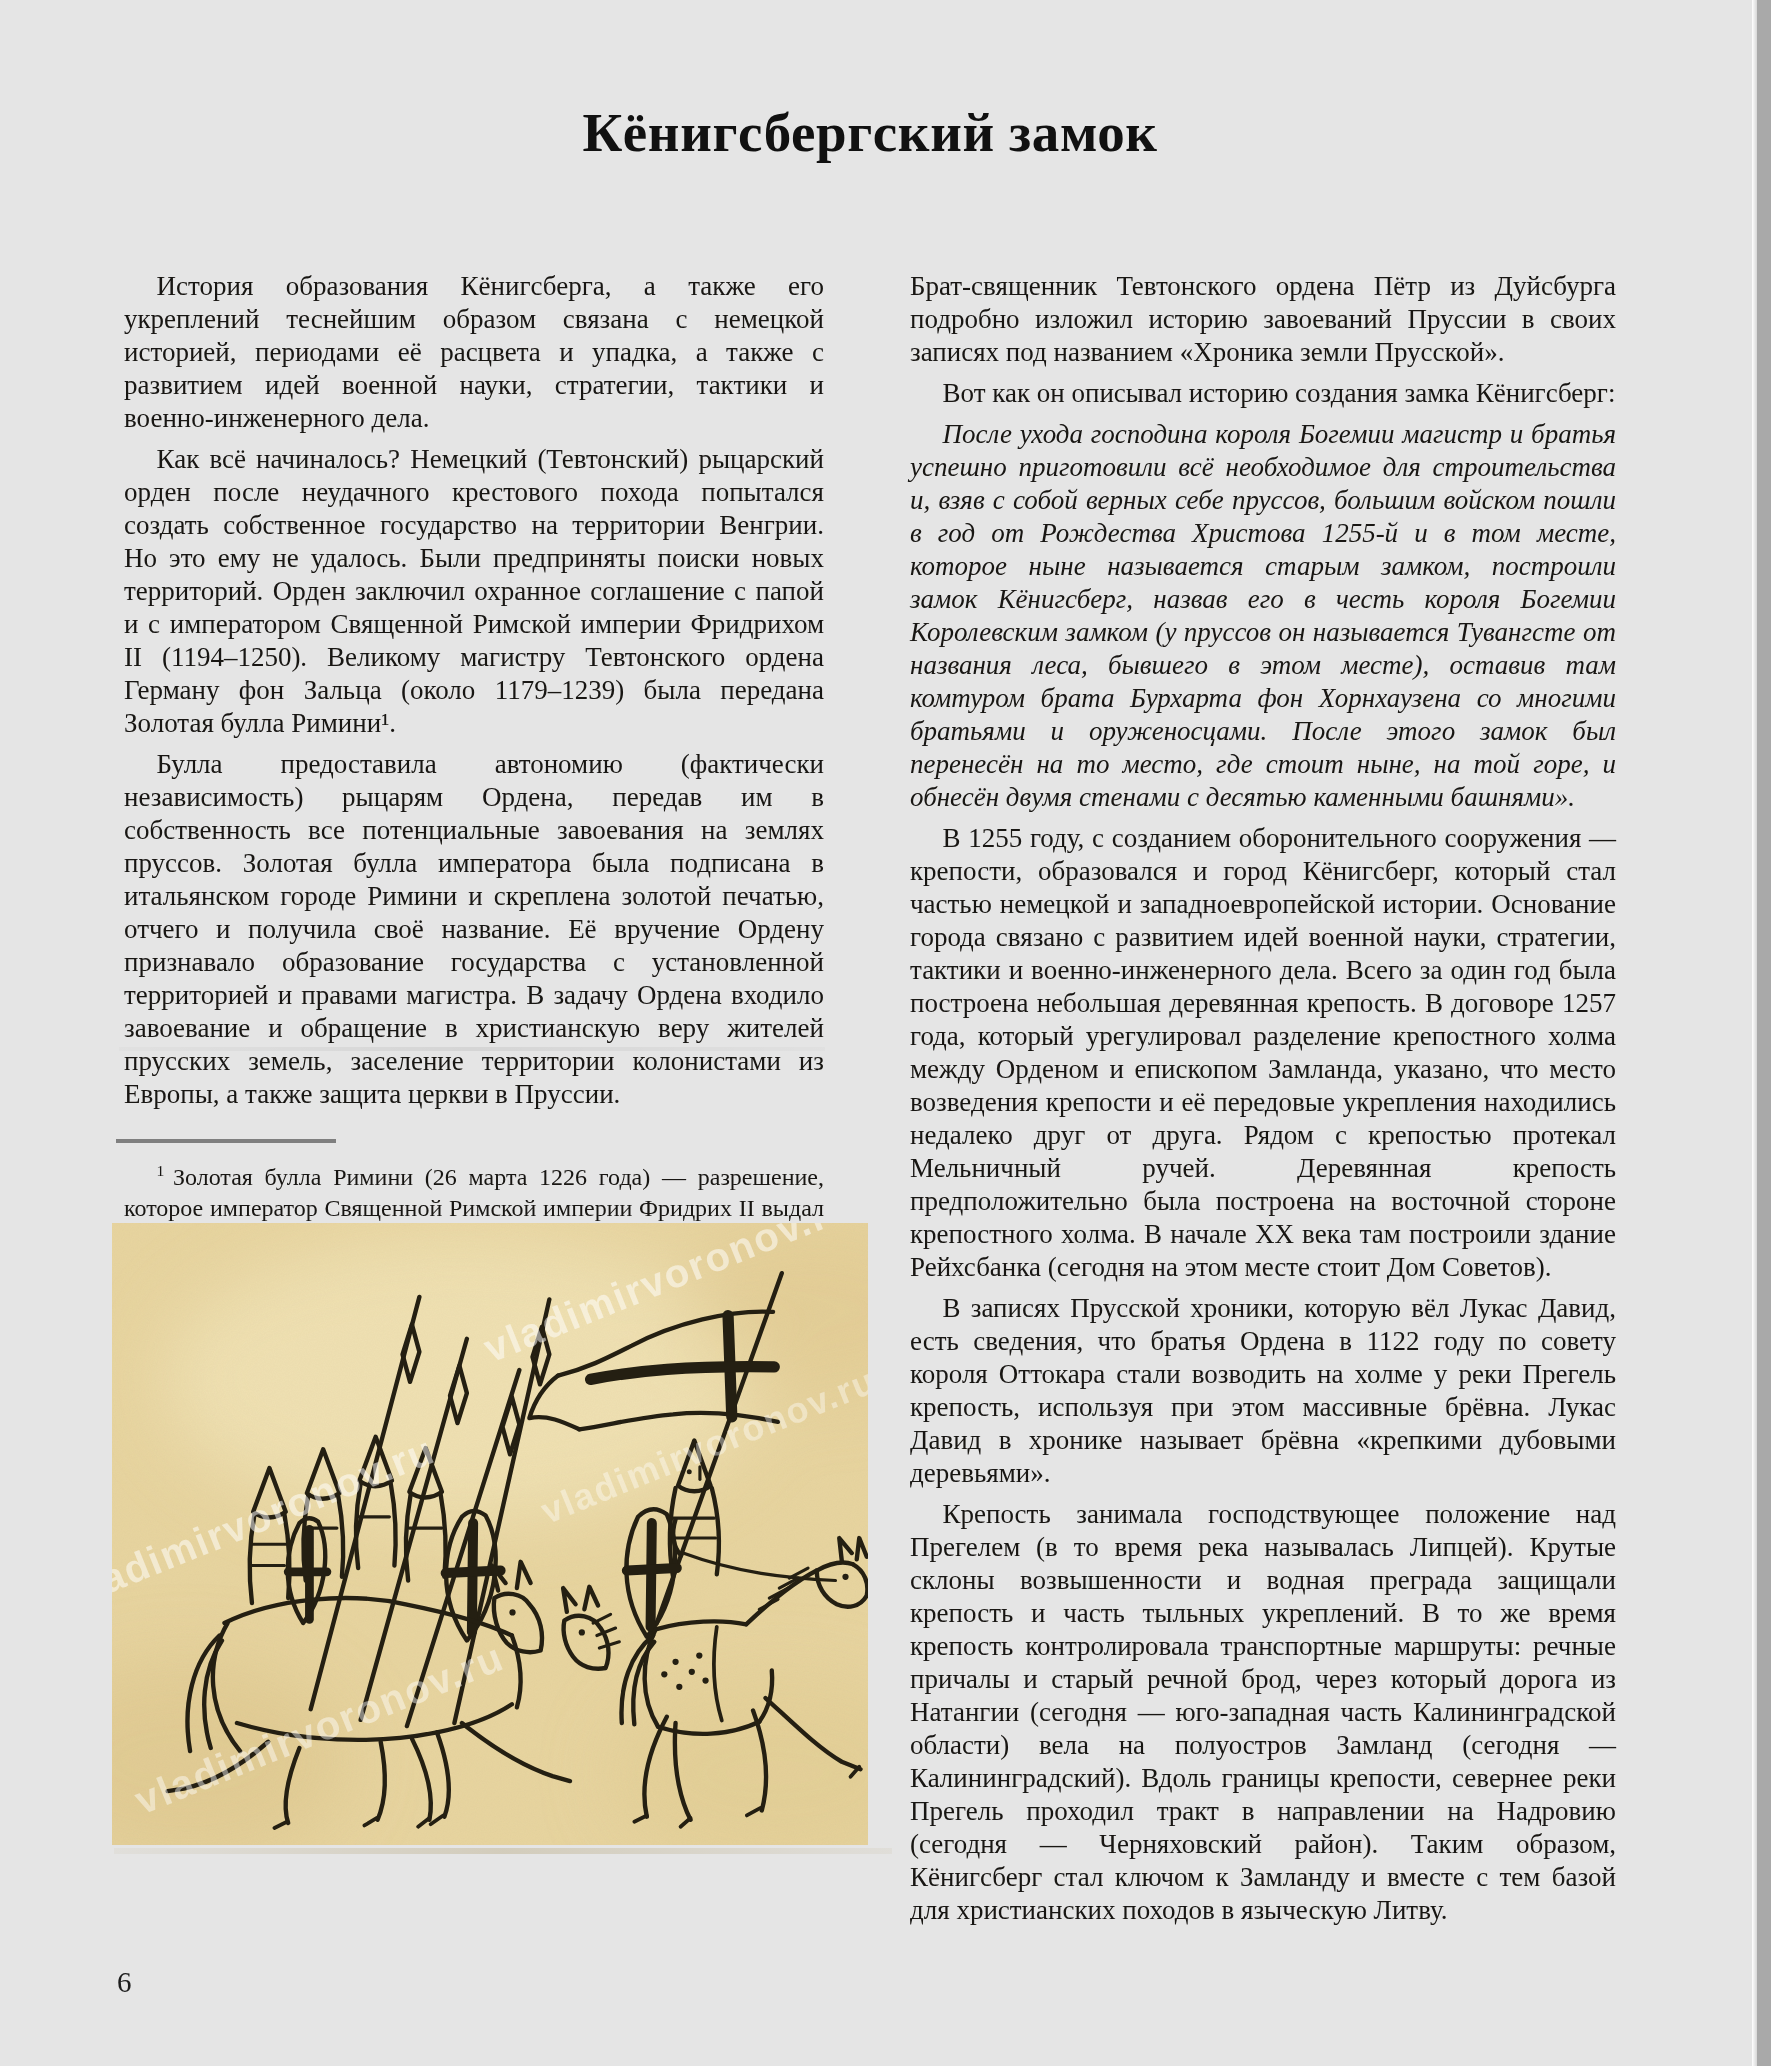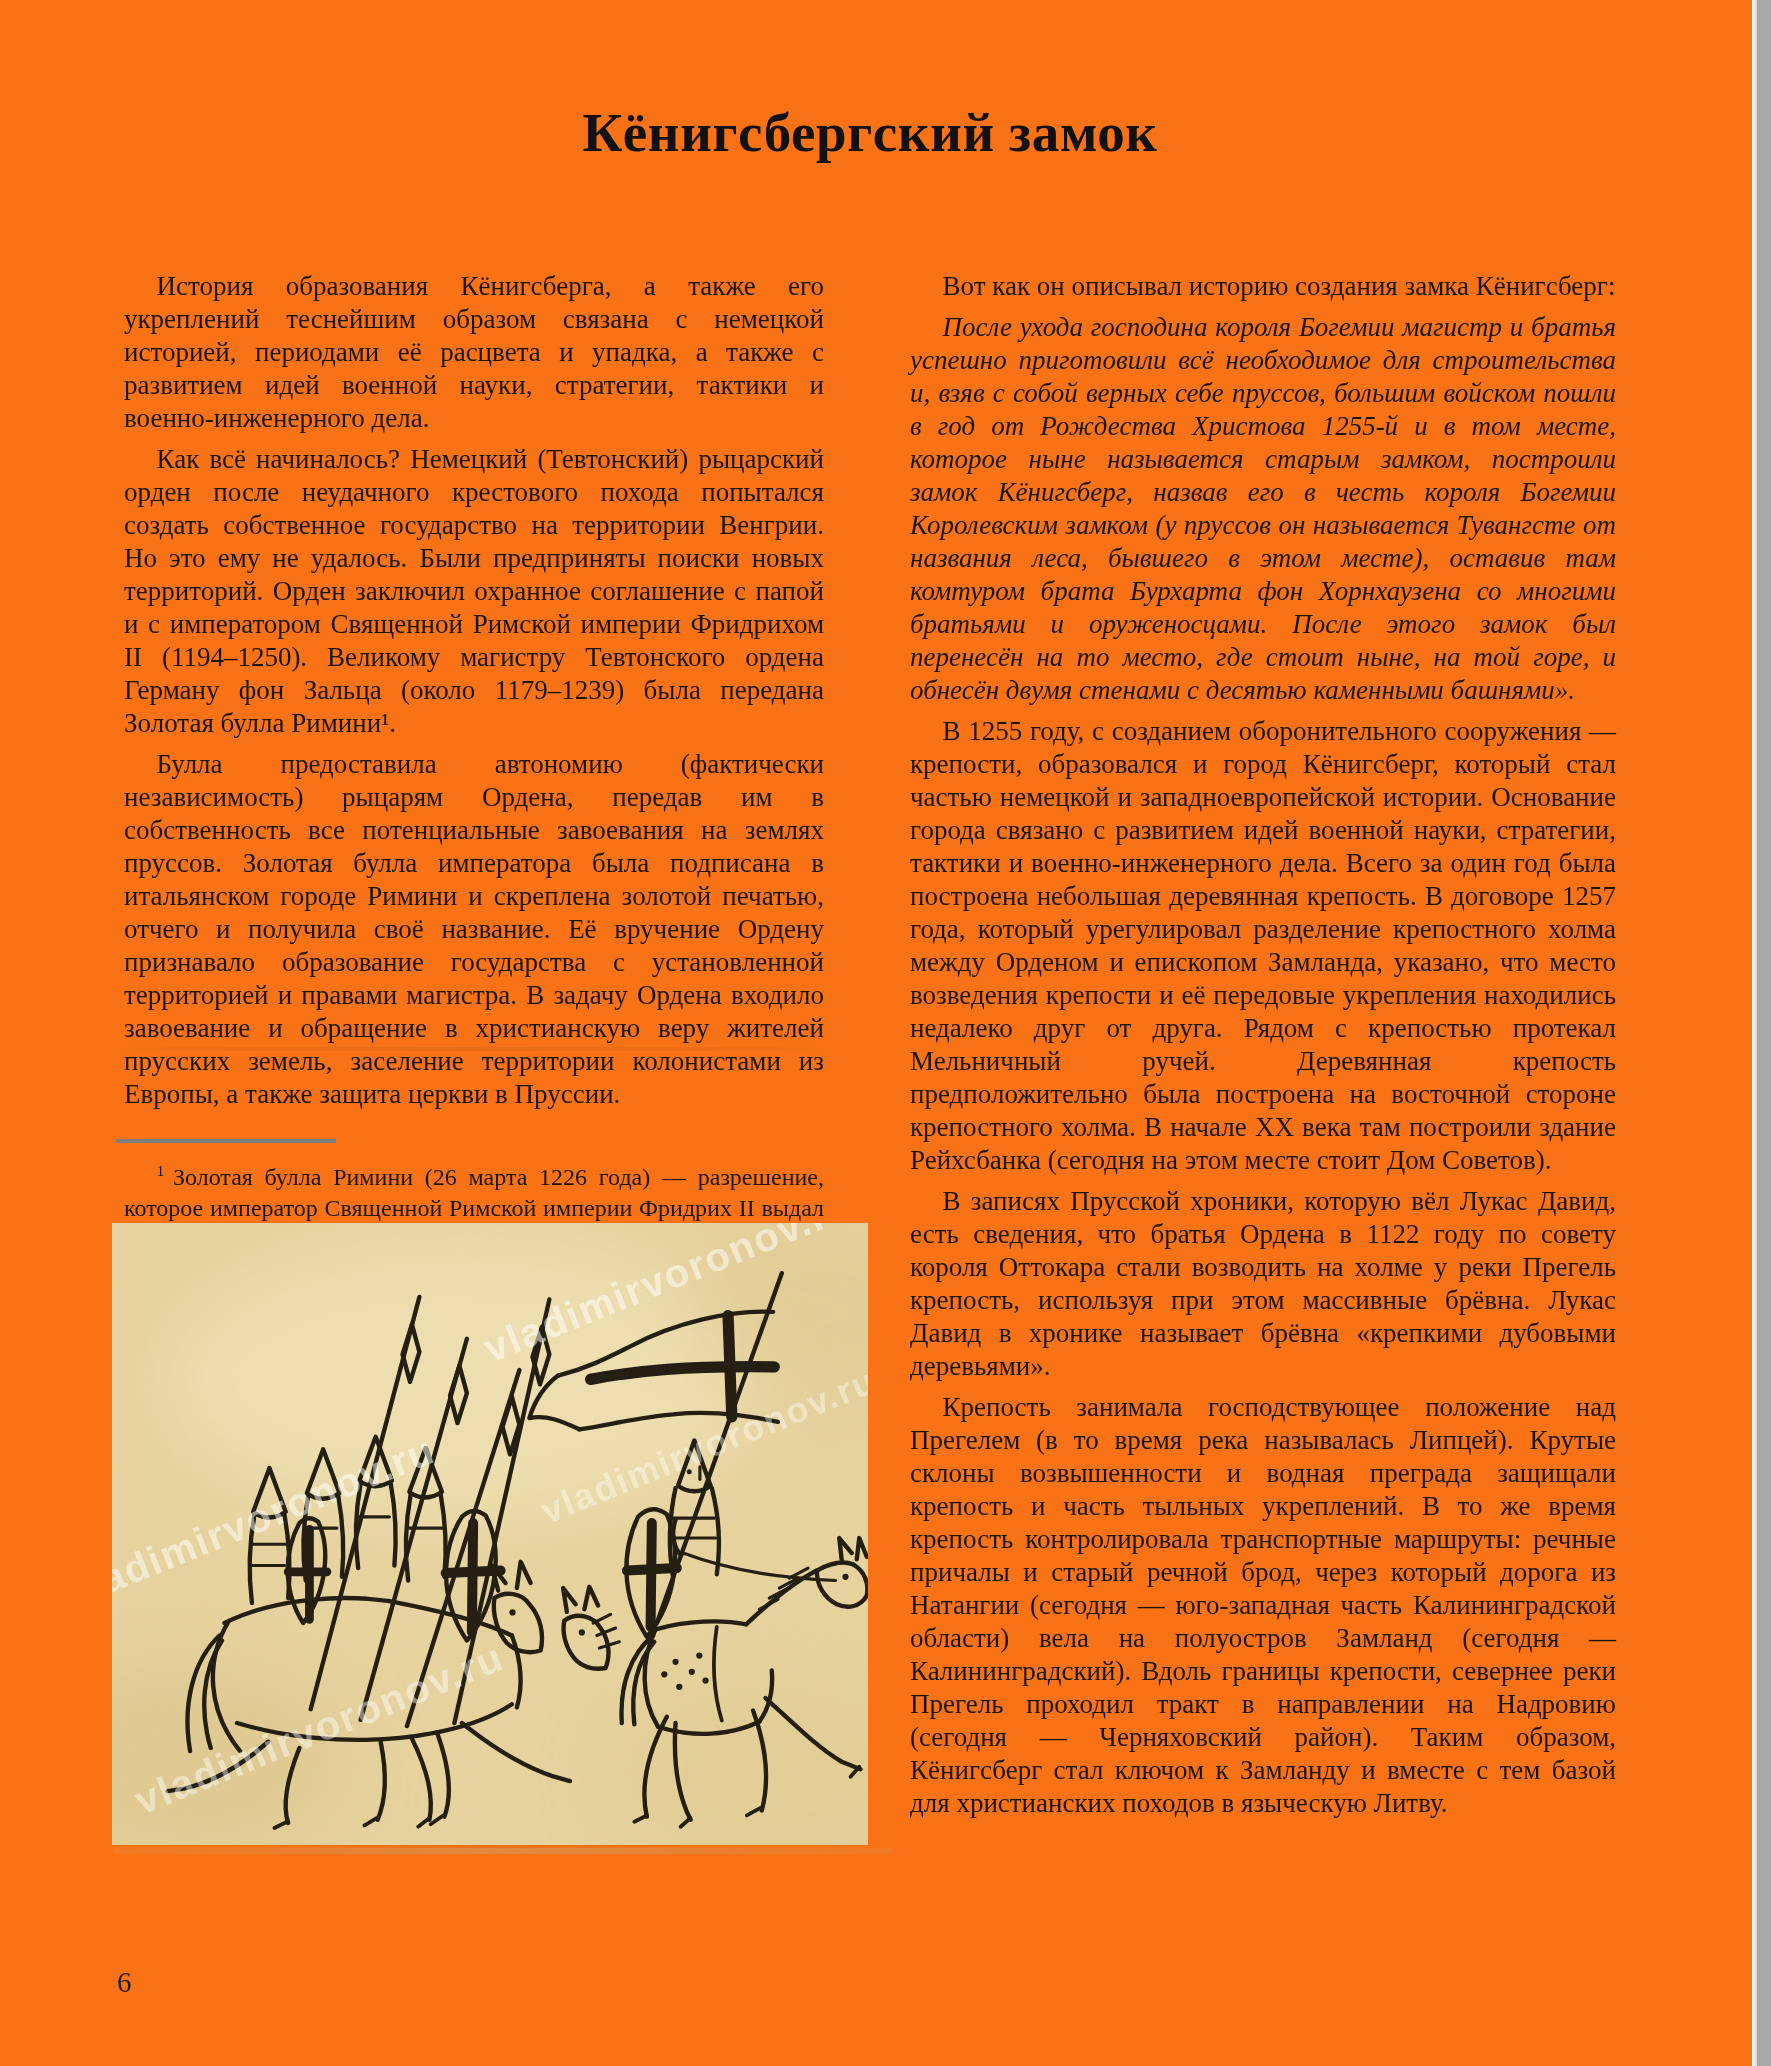--- a/index.html
+++ b/index.html
@@ -1,17 +1,17 @@
 <!DOCTYPE html>
 <html lang="ru" style="font-size:10px"><head>
 <meta charset="utf-8">
 <style>
   html,body{margin:0;padding:0;}
   body{width:1771px;height:2066px;background:#ffffff;font-family:"Liberation Serif","DejaVu Serif",serif;color:#181613;}
-  .page{position:relative;width:1771px;height:2066px;background:#f97316;overflow:hidden;}
+  .page{position:relative;width:1771px;height:2066px;background:#e5e5e5;overflow:hidden;}
 
   .title{position:absolute;left:116px;top:101px;width:1508px;margin:0;text-align:center;
          font-size:55px;font-weight:bold;letter-spacing:0.6px;color:#111;}
 
   .col{position:absolute;top:262px;font-size:27px;line-height:33px;text-align:justify;
        hyphens:auto;-webkit-hyphens:auto;}
   .col-left{left:116px;width:716px;}
   .col-right{left:902px;width:722px;}
   .col p{margin:8px;text-indent:32.5px;}
   .col p.no-indent{text-indent:0;}
@@ -54,20 +54,21 @@
     <div id="left-paras">
         <p class="">История образования Кёнигсберга, а также его укреплений теснейшим образом связана с немецкой историей, периодами её расцвета и упадка, а также с развитием идей военной науки, стратегии, тактики и военно-инженерного дела.</p>
         <p class="">Как всё начиналось? Немецкий (Тевтонский) рыцарский орден после неудачного крестового похода попытался создать собственное государство на территории Венгрии. Но это ему не удалось. Были предприняты поиски новых территорий. Орден заключил охранное соглашение с папой и с императором Священной Римской империи Фридрихом II (1194–1250). Великому магистру Тевтонского ордена Герману фон Зальца (около 1179–1239) была передана Золотая булла Римини¹.</p>
         <p class="">Булла предоставила автономию (фактически независимость) рыцарям Ордена, передав им в собственность все потенциальные завоевания на землях пруссов. Золотая булла императора была подписана в итальянском городе Римини и скреплена золотой печатью, отчего и получила своё название. Её вручение Ордену признавало образование государства с установленной территорией и правами магистра. В задачу Ордена входило завоевание и обращение в христианскую веру жителей прусских земель, заселение территории колонистами из Европы, а также защита церкви в Пруссии.</p>
       </div>
     <div class="footnote-rule"></div>
     <p class="footnote-text"><sup>1</sup><span>Золотая булла Римини (26 марта 1226 года) — разрешение, которое император Священной Римской империи Фридрих II выдал Тевтонскому ордену для предоставления ему свободы действий в Пруссии, куда направились крестовые походы немецких рыцарей.</span></p>
   </div>
 
   <div class="col col-right" id="right-paras">
+      <p class="no-indent">Брат-священник Тевтонского ордена Пётр из Дуйсбурга подробно изложил историю завоеваний Пруссии в своих записях под названием «Хроника земли Прусской».</p>
       <p class="">Вот как он описывал историю создания замка Кёнигсберг:</p>
       <p class="italic ">После ухода господина короля Богемии магистр и братья успешно приготовили всё необходимое для строительства и, взяв с собой верных себе пруссов, большим войском пошли в год от Рождества Христова 1255-й и в том месте, которое ныне называется старым замком, построили замок Кёнигсберг, назвав его в честь короля Богемии Королевским замком (у пруссов он называется Тувангсте от названия леса, бывшего в этом месте), оставив там комтуром брата Бурхарта фон Хорнхаузена со многими братьями и оруженосцами. После этого замок был перенесён на то место, где стоит ныне, на той горе, и обнесён двумя стенами с десятью каменными башнями».</p>
       <p class="">В 1255 году, с созданием оборонительного сооружения — крепости, образовался и город Кёнигсберг, который стал частью немецкой и западноевропейской истории. Основание города связано с развитием идей военной науки, стратегии, тактики и военно-инженерного дела. Всего за один год была построена небольшая деревянная крепость. В договоре 1257 года, который урегулировал разделение крепостного холма между Орденом и епископом Замланда, указано, что место возведения крепости и её передовые укрепления находились недалеко друг от друга. Рядом с крепостью протекал Мельничный ручей. Деревянная крепость предположительно была построена на восточной стороне крепостного холма. В начале XX века там построили здание Рейхсбанка (сегодня на этом месте стоит Дом Советов).</p>
       <p class="">В записях Прусской хроники, которую вёл Лукас Давид, есть сведения, что братья Ордена в 1122 году по совету короля Оттокара стали возводить на холме у реки Прегель крепость, используя при этом массивные брёвна. Лукас Давид в хронике называет брёвна «крепкими дубовыми деревьями».</p>
       <p class="">Крепость занимала господствующее положение над Прегелем (в то время река называлась Липцей). Крутые склоны возвышенности и водная преграда защищали крепость и часть тыльных укреплений. В то же время крепость контролировала транспортные маршруты: речные причалы и старый речной брод, через который дорога из Натангии (сегодня — юго-западная часть Калининградской области) вела на полуостров Замланд (сегодня — Калининградский). Вдоль границы крепости, севернее реки Прегель проходил тракт в направлении на Надровию (сегодня — Черняховский район). Таким образом, Кёнигсберг стал ключом к Замланду и вместе с тем базой для христианских походов в языческую Литву.</p>
     </div>
 
   <div class="scan-streak-left"></div>
 
   <figure class="illustration" aria-label="Гравюра: тевтонские рыцари на конях с копьями и знаменем с крестом">

